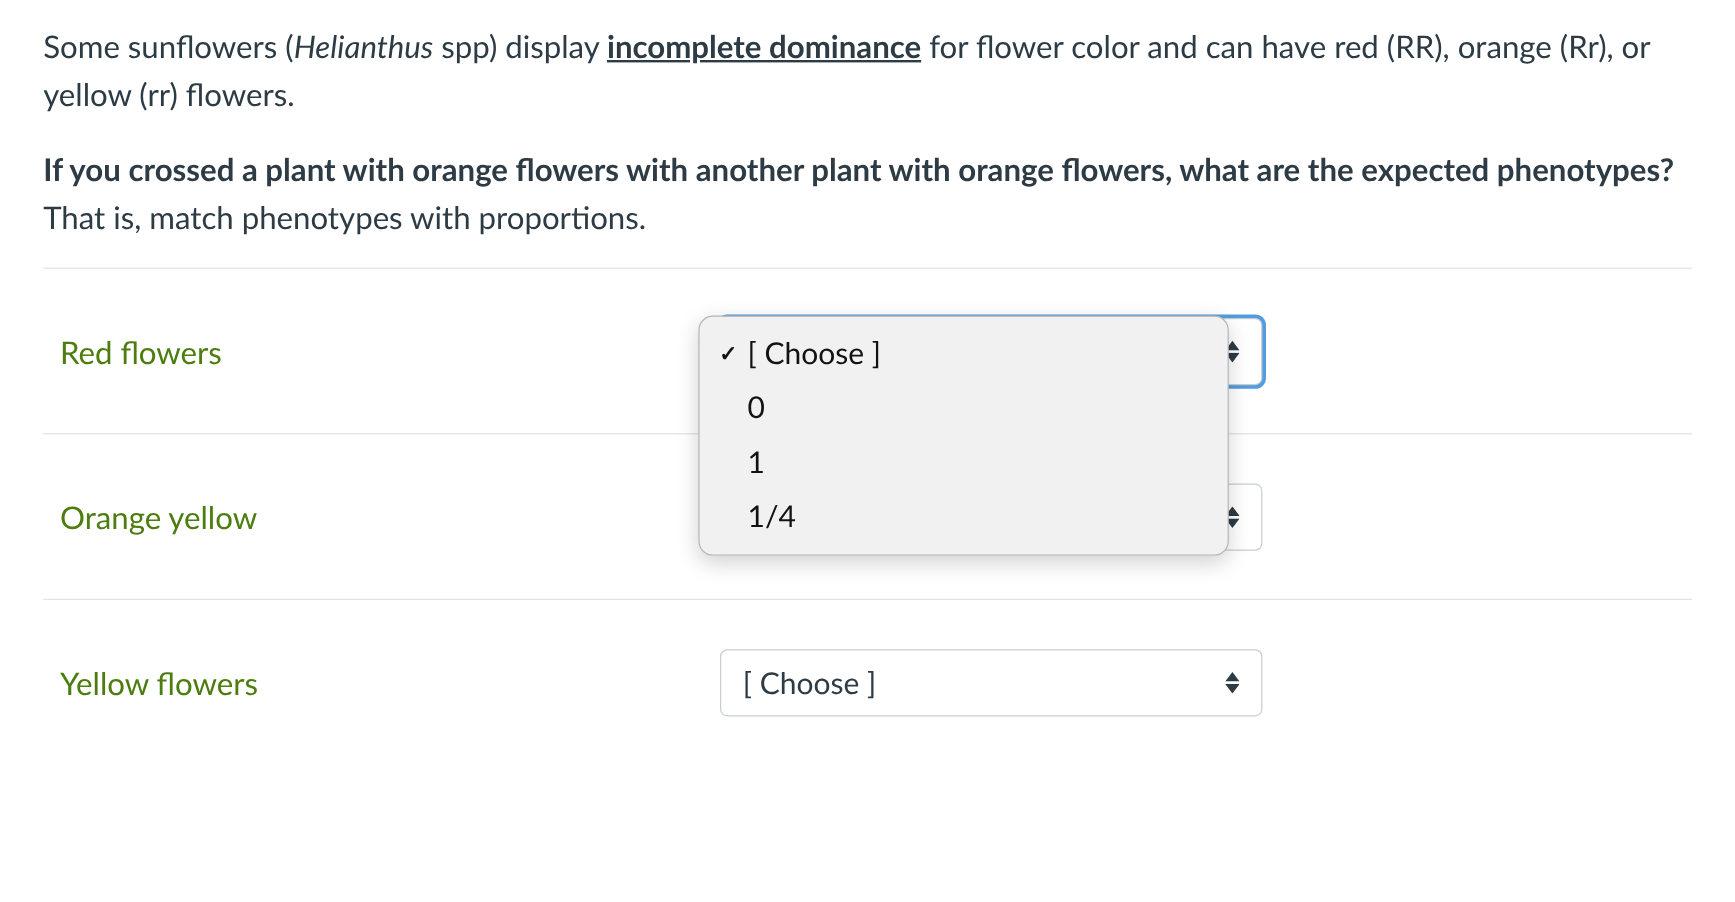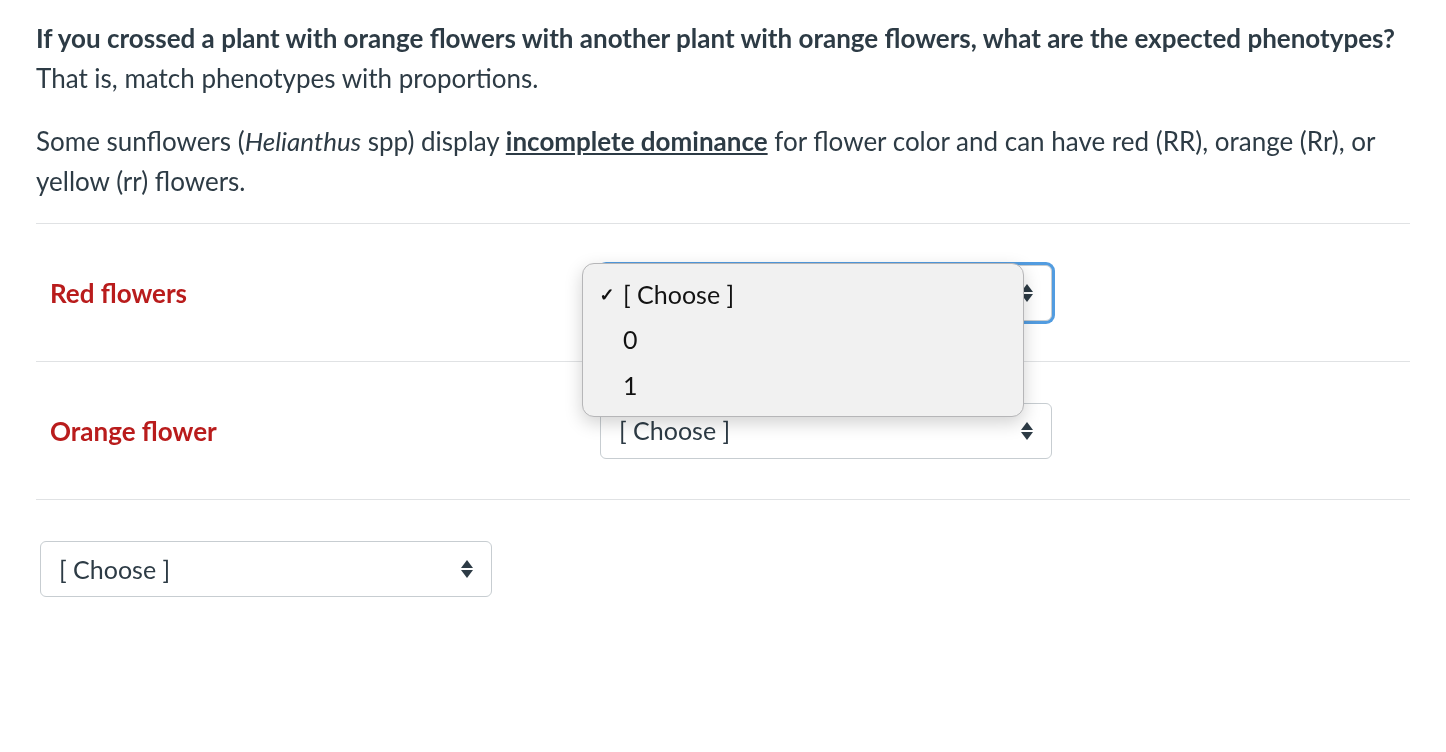--- a/index.html
+++ b/index.html
@@ -37,22 +37,21 @@
       border-bottom: 1px solid #E0E2E4;
       padding: 0;
       min-height: 138px;
     }
     .match-row:last-child {
       border-bottom: none;
     }
     .match-label {
       flex: 0 0 560px;
       padding: 18px 14px;
-      color: #b91c1c;
-      font-weight: bold;
+      color: #4d7c0f;
     }
     .select-cell {
       position: relative;
       flex: 0 0 460px;
       padding: 24px 4px;
     }
     .select-box {
       width: 100%;
       height: 56px;
       border: 1px solid #C7CDD1;
@@ -110,24 +109,24 @@
     }
     .dd-text {
       padding-left: 4px;
     }
   </style>
 </head>
 <body>
 
 <div class="question-block">
   <p>
-    <span class="bold">If you crossed a plant with orange flowers with another plant with orange flowers, what are the expected phenotypes?</span><span>  That is, match phenotypes with proportions.</span>
+    <span>Some sunflowers (</span><span class="italic">Helianthus</span><span> spp) display </span><span class="underline-bold">incomplete dominance</span><span> for flower color and can have red (RR), orange (Rr), or yellow (rr) flowers.</span>
   </p>
   <p>
-    <span>Some sunflowers (</span><span class="italic">Helianthus</span><span> spp) display </span><span class="underline-bold">incomplete dominance</span><span> for flower color and can have red (RR), orange (Rr), or yellow (rr) flowers.</span>
+    <span class="bold">If you crossed a plant with orange flowers with another plant with orange flowers, what are the expected phenotypes?</span><span>  That is, match phenotypes with proportions.</span>
   </p>
 </div>
 
 <div class="matching-area">
 
   <div class="match-row">
     <div class="match-label">Red flowers</div>
     <div class="select-cell">
       <div class="select-box select-focused">
         <span>[ Choose ]</span>
@@ -147,42 +146,47 @@
           <span class="dd-text">[ Choose ]</span>
         </div>
         <div class="dd-option">
           <span class="dd-check"></span>
           <span class="dd-text">0</span>
         </div>
         <div class="dd-option">
           <span class="dd-check"></span>
           <span class="dd-text">1</span>
         </div>
+        <div class="dd-option">
+          <span class="dd-check"></span>
+          <span class="dd-text">1/4</span>
+        </div>
       </div>
     </div>
   </div>
 
   <div class="match-row">
-    <div class="match-label">Orange flower</div>
+    <div class="match-label">Orange yellow</div>
     <div class="select-cell">
       <div class="select-box">
         <span>[ Choose ]</span>
         <span class="sel-arrows">
           <svg viewBox="0 0 12 8">
               <path d="M6 0 L12 8 L0 8 Z"></path>
             </svg>
           <svg viewBox="0 0 12 8">
               <path d="M0 0 L12 0 L6 8 Z"></path>
             </svg>
         </span>
       </div>
     </div>
   </div>
 
   <div class="match-row">
+    <div class="match-label">Yellow flowers</div>
     <div class="select-cell">
       <div class="select-box">
         <span>[ Choose ]</span>
         <span class="sel-arrows">
           <svg viewBox="0 0 12 8">
               <path d="M6 0 L12 8 L0 8 Z"></path>
             </svg>
           <svg viewBox="0 0 12 8">
               <path d="M0 0 L12 0 L6 8 Z"></path>
             </svg>

